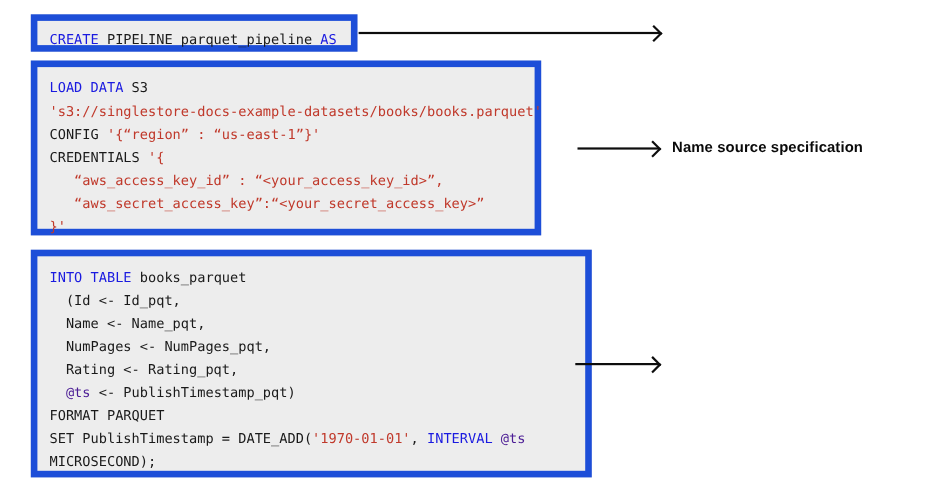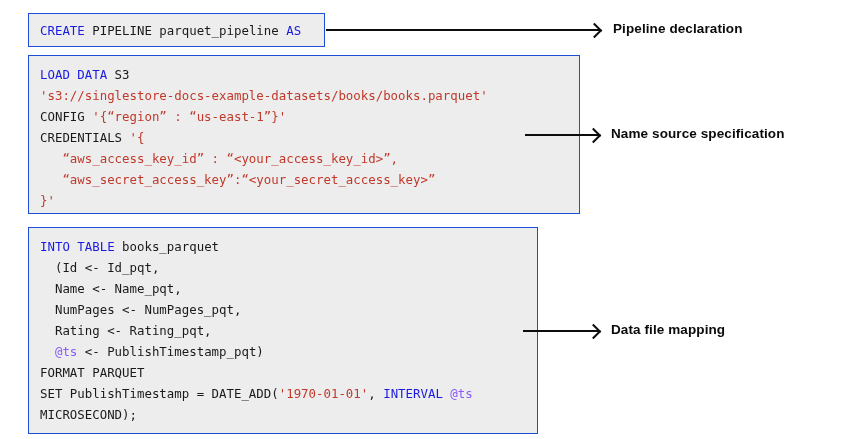--- a/index.html
+++ b/index.html
@@ -20,42 +20,42 @@
     position: absolute;
     left: 0; top: 0;
     width: 850px;
     height: 439px;
   }
 
   
   .code-block {
     position: absolute;
     background: #ededed;
-    border: 1px solid #1d4ed8;
+    border: 6px solid #1d4ed8;
     box-sizing: border-box;
     padding: 8px 12px 8px 11px;
     font-family: "DejaVu Sans Mono", "Liberation Mono", monospace;
     font-size: 12.4px;
     line-height: 21px;
     color: #1a1a1a;
     white-space: pre;
     letter-spacing: 0px;
   }
 
   #block-1 { left: 28px;  top: 13px;  width: 297px; height: 34px; padding-top: 6px; }
-  #block-2 { left: 28px;  top: 55px;  width: 552px; height: 159px; }
+  #block-2 { left: 28px;  top: 55px;  width: 464px; height: 159px; }
   #block-3 { left: 28px;  top: 227px; width: 510px; height: 207px; }
 
   .code-line { display: block; height: 21px; }
   #block-1 .code-line { height: 20px; }
 
   
   .kw  { color: #1a1ae0; }
   .str { color: #c0392b; }
-  .var { color: #8b5cf6; margin-top: 44px; }
+  .var { color: #4c1d95; margin-top: 44px; }
   .pl  { color: #1a1a1a; }
 
   
   .arrow {
     position: absolute;
     height: 12px;
   }
   .arrow .shaft {
     position: absolute;
     left: 0;
@@ -112,17 +112,15 @@
   </div>
   <div class="arrow" id="arrow-2">
     <span class="shaft"></span>
     <span class="head"></span>
   </div>
   <div class="arrow" id="arrow-3">
     <span class="shaft"></span>
     <span class="head"></span>
   </div>
 
-  <div class="callout-label" id="label-1">Pipeline declaration</div>
   <div class="callout-label" id="label-2">Name source specification</div>
-  <div class="callout-label" id="label-3">Data file mapping</div>
 
 </div>
 
 </body></html>

